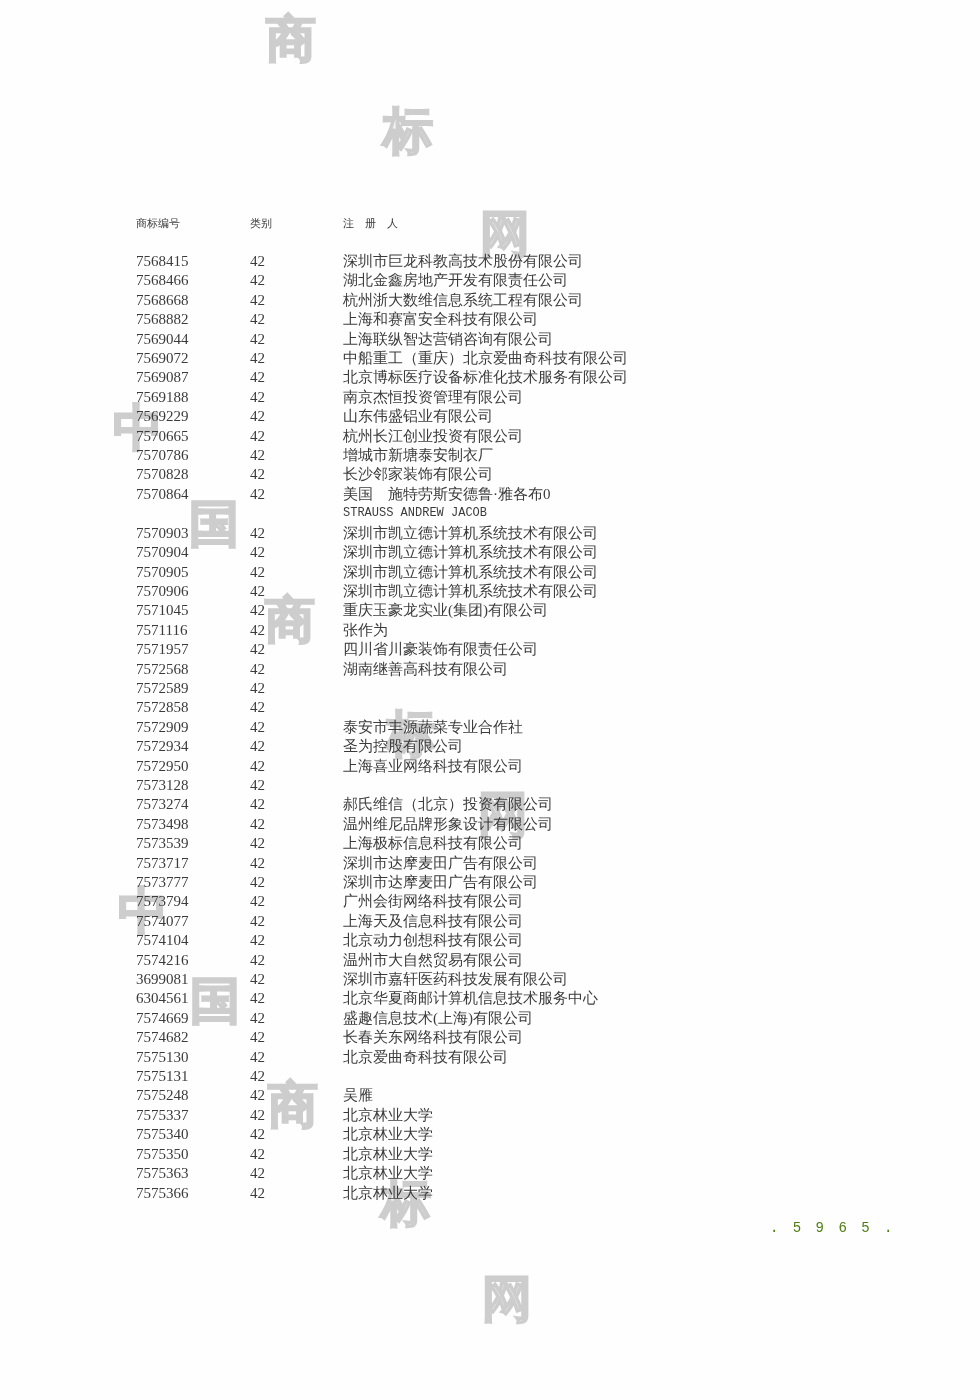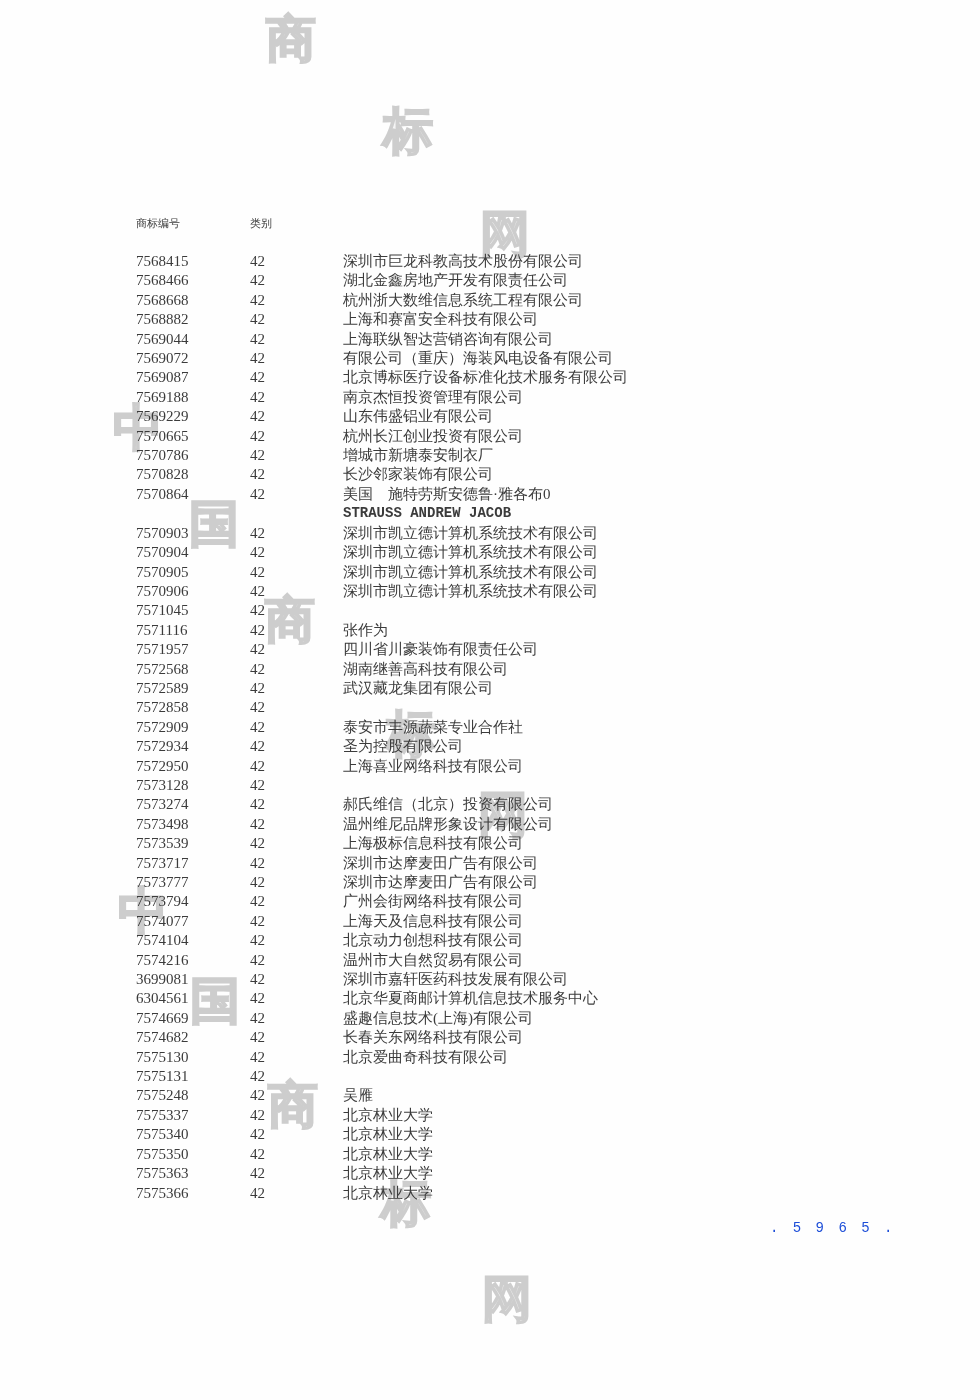--- a/index.html
+++ b/index.html
@@ -41,28 +41,28 @@
     left: 136px; top: 252px;
     width: 800px;
     font-size: 15px;
     line-height: 19.4px;
   }
   .row { display: flex; align-items: flex-start; }
   .c-no  { width: 114px; flex: none; }
   .c-cls { width: 93px;  flex: none; }
   .c-reg { flex: 1; }
   .reg-line { display: block; }
-  .reg-latin { font-family: "Liberation Mono", "DejaVu Sans Mono", monospace; font-size: 14px; font-weight: bold; }
+  .reg-latin { font-family: "Liberation Mono", "DejaVu Sans Mono", monospace; font-size: 12px; }
   
   .page-number {
     position: absolute;
     left: 770px; top: 1220px;
     font-size: 14px;
     letter-spacing: 3px;
-    color: #1d4ed8;
+    color: #4d7c0f;
     font-family: "Liberation Mono", "DejaVu Sans Mono", monospace;
   }
 </style>
 </head>
 <body>
 
 <div class="page">
 
   <div class="wm-layer">
   <span class="wm" style="left: 266px; top: 14px;">商</span>
@@ -88,20 +88,21 @@
   <span class="wm" style="left: 268px; top: 1080px;">商</span>
 
   <span class="wm" style="left: 381px; top: 1178px;">标</span>
 
   <span class="wm" style="left: 482px; top: 1274px;">网</span>
 </div>
 
   <div class="thead">
     <span class="h-no">商标编号</span>
     <span class="h-cls">类别</span>
+    <span class="h-reg">注　册　人</span>
   </div>
 
   <div class="tbody">
   <div class="row">
     <span class="c-no">7568415</span>
     <span class="c-cls">42</span>
     <span class="c-reg">
       <span class="reg-line">深圳市巨龙科教高技术股份有限公司</span>
 
     </span>
@@ -140,21 +141,21 @@
     <span class="c-reg">
       <span class="reg-line">上海联纵智达营销咨询有限公司</span>
 
     </span>
   </div>
 
   <div class="row">
     <span class="c-no">7569072</span>
     <span class="c-cls">42</span>
     <span class="c-reg">
-      <span class="reg-line">有限公司（重庆）海装风电设备有限公司</span>
+      <span class="reg-line">中船重工（重庆）北京爱曲奇科技有限公司</span>
 
     </span>
   </div>
 
   <div class="row">
     <span class="c-no">7569087</span>
     <span class="c-cls">42</span>
     <span class="c-reg">
       <span class="reg-line">北京博标医疗设备标准化技术服务有限公司</span>
 
@@ -247,20 +248,24 @@
     <span class="c-cls">42</span>
     <span class="c-reg">
       <span class="reg-line">深圳市凯立德计算机系统技术有限公司</span>
 
     </span>
   </div>
 
   <div class="row">
     <span class="c-no">7571045</span>
     <span class="c-cls">42</span>
+    <span class="c-reg">
+      <span class="reg-line">重庆玉豪龙实业(集团)有限公司</span>
+
+    </span>
   </div>
 
   <div class="row">
     <span class="c-no">7571116</span>
     <span class="c-cls">42</span>
     <span class="c-reg">
       <span class="reg-line">张作为</span>
 
     </span>
   </div>
@@ -279,24 +284,20 @@
     <span class="c-cls">42</span>
     <span class="c-reg">
       <span class="reg-line">湖南继善高科技有限公司</span>
 
     </span>
   </div>
 
   <div class="row">
     <span class="c-no">7572589</span>
     <span class="c-cls">42</span>
-    <span class="c-reg">
-      <span class="reg-line">武汉藏龙集团有限公司</span>
-
-    </span>
   </div>
 
   <div class="row">
     <span class="c-no">7572858</span>
     <span class="c-cls">42</span>
   </div>
 
   <div class="row">
     <span class="c-no">7572909</span>
     <span class="c-cls">42</span>

